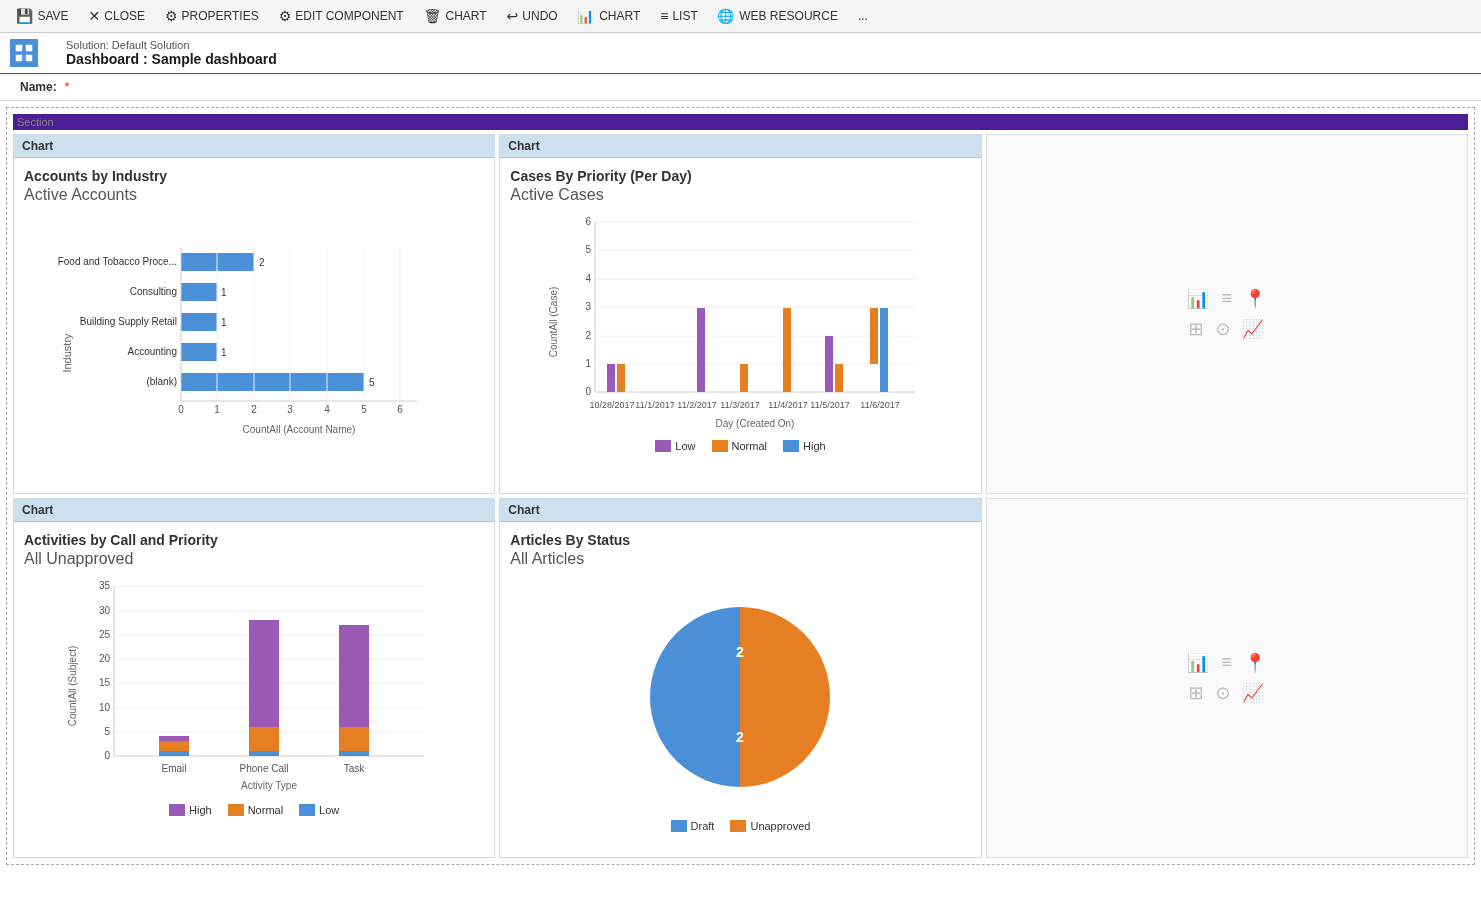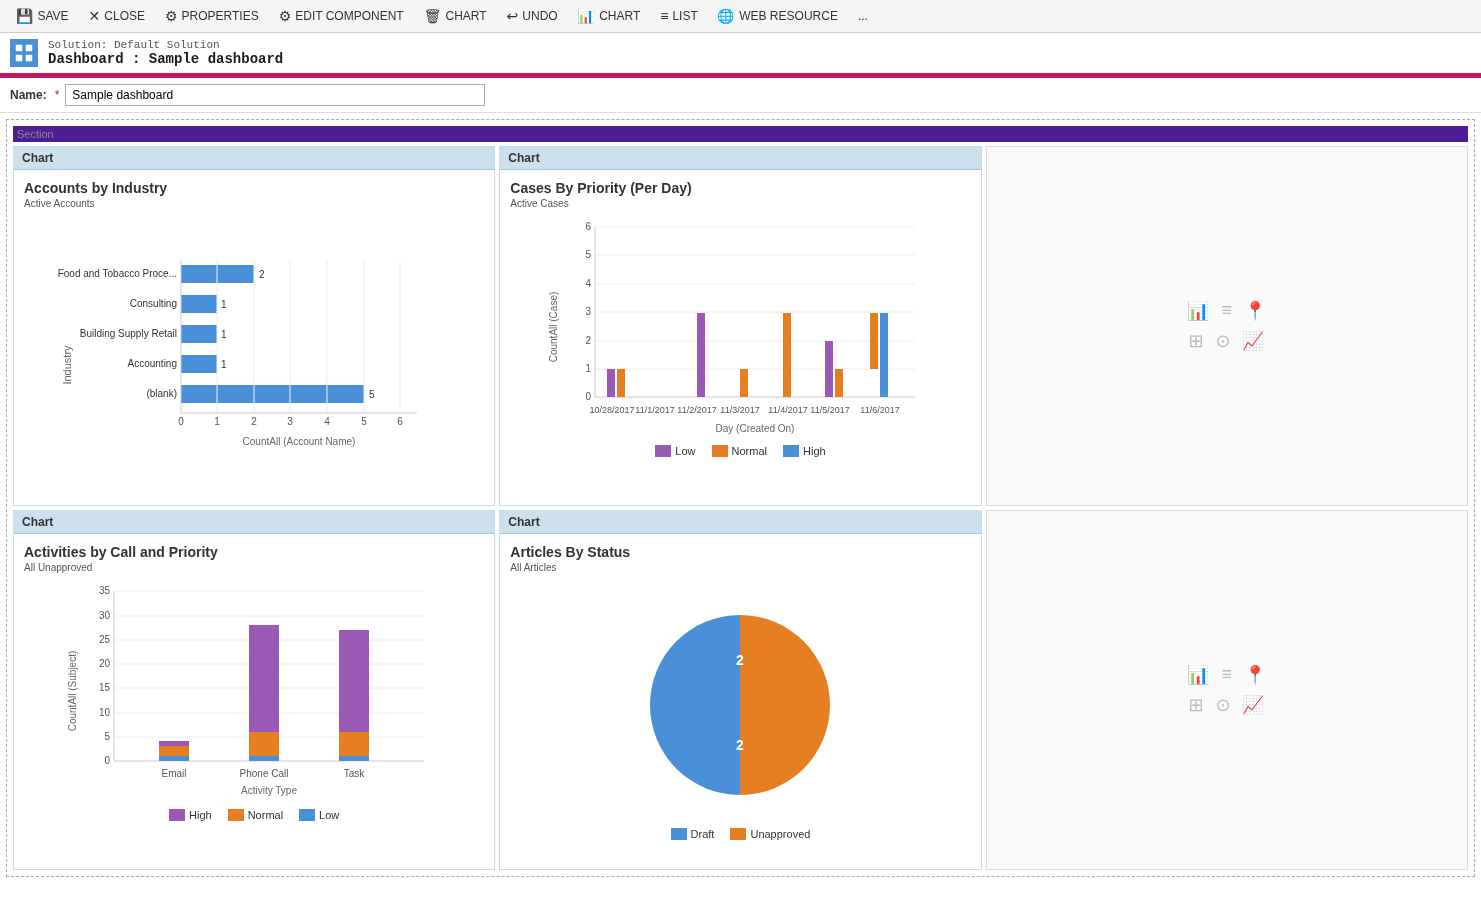--- a/index.html
+++ b/index.html
@@ -13,36 +13,36 @@
     }
     .toolbar-btn {
       display: flex; align-items: center; gap: 4px;
       padding: 4px 8px; cursor: pointer; border: none;
       background: transparent; font-size: 12px; color: #333;
     }
     .toolbar-icon { font-size: 14px; }
 
     
     .page-header {
-      padding: 6px 10px; border-bottom: 5px solid #be185d;
-      display: flex; align-items: center; gap: 10px; font-family: Liberation Mono, monospace;
+      padding: 6px 10px; border-bottom: 1px solid #be185d;
+      display: flex; align-items: center; gap: 28px;
     }
     .page-header-icon {
       width: 28px; height: 28px; background: #4a90d9;
       display: flex; align-items: center; justify-content: center;
       color: #fff; font-size: 14px;
     }
     .page-header-text { display: flex; flex-direction: column; }
     .page-header-solution { font-size: 11px; color: #555; }
     .page-header-title { font-size: 14px; font-weight: bold; color: #1a1a1a; }
 
     
     .name-row {
       display: flex; align-items: center; gap: 6px;
-      padding: 6px 10px; border-bottom: 1px solid #ddd;
+      padding: 6px 20px; border-bottom: 1px solid #ddd;
     }
     .name-label { font-size: 12px; font-weight: bold; }
     .name-required { color: red; margin-left: 2px; }
     .name-input {
       width: 420px; padding: 3px 6px; border: 1px solid #aaa;
       font-size: 12px;
     }
 
     
     .dashboard-area {
@@ -68,21 +68,21 @@
     }
     .chart-header {
       background: #cce0ee; padding: 4px 8px;
       font-size: 12px; font-weight: bold; color: #333;
       border-bottom: 1px solid #aac8dc;
     }
     .chart-body {
       flex: 1; padding: 10px; display: flex; flex-direction: column;
     }
     .chart-title { font-size: 14px; font-weight: bold; margin-bottom: 2px; }
-    .chart-subtitle { font-size: 10px; color: #555; margin-bottom: 8px; }
+    .chart-subtitle { font-size: 16px; color: #555; margin-bottom: 8px; }
 
     
     .empty-cell {
       border: 1px solid #ddd; background: #fafafa;
       display: flex; flex-direction: column;
       align-items: center; justify-content: center;
       min-height: 360px;
     }
     .empty-icons { display: flex; flex-direction: column; gap: 8px; align-items: center; }
     .icon-row { display: flex; gap: 12px; color: #bbb; font-size: 18px; }
@@ -154,21 +154,20 @@
   </div>
   <div class="page-header-text">
     <span class="page-header-solution">Solution: Default Solution</span>
     <span class="page-header-title">Dashboard : Sample dashboard</span>
   </div>
 </div>
 
 <div class="name-row">
   <span class="name-label">Name:</span>
   <span class="name-required">*</span>
-  <input class="name-input" type="text" value="Sample dashboard" style="">
 </div>
 
 <div class="dashboard-area">
   <div class="section-label">Section</div>
 
   <div class="dashboard-grid">
 
     <div class="chart-cell">
       <div class="chart-header">Chart</div>
       <div class="chart-body">

